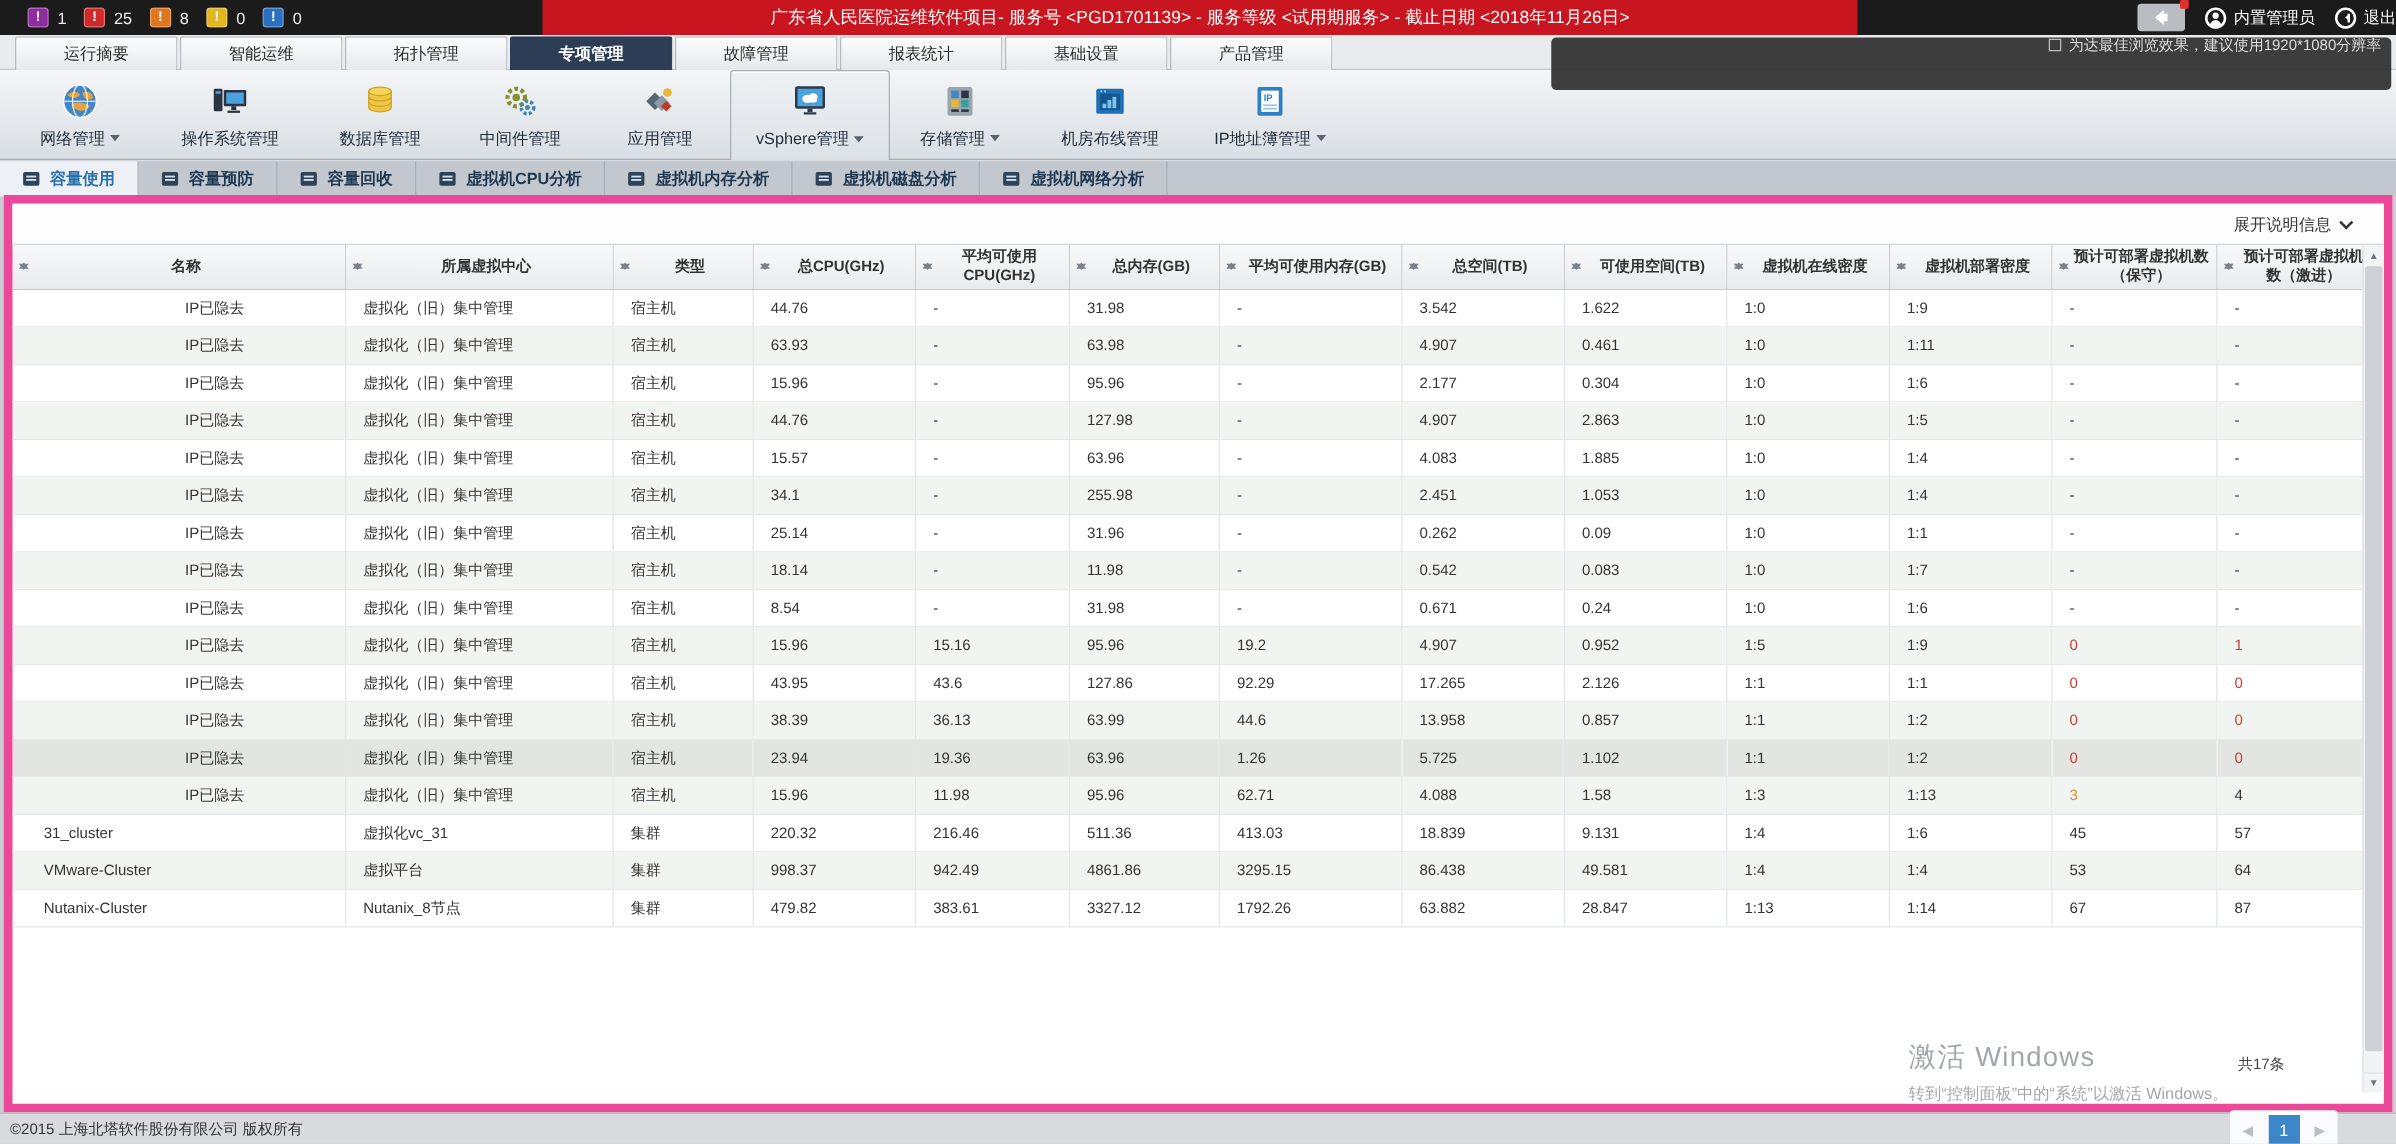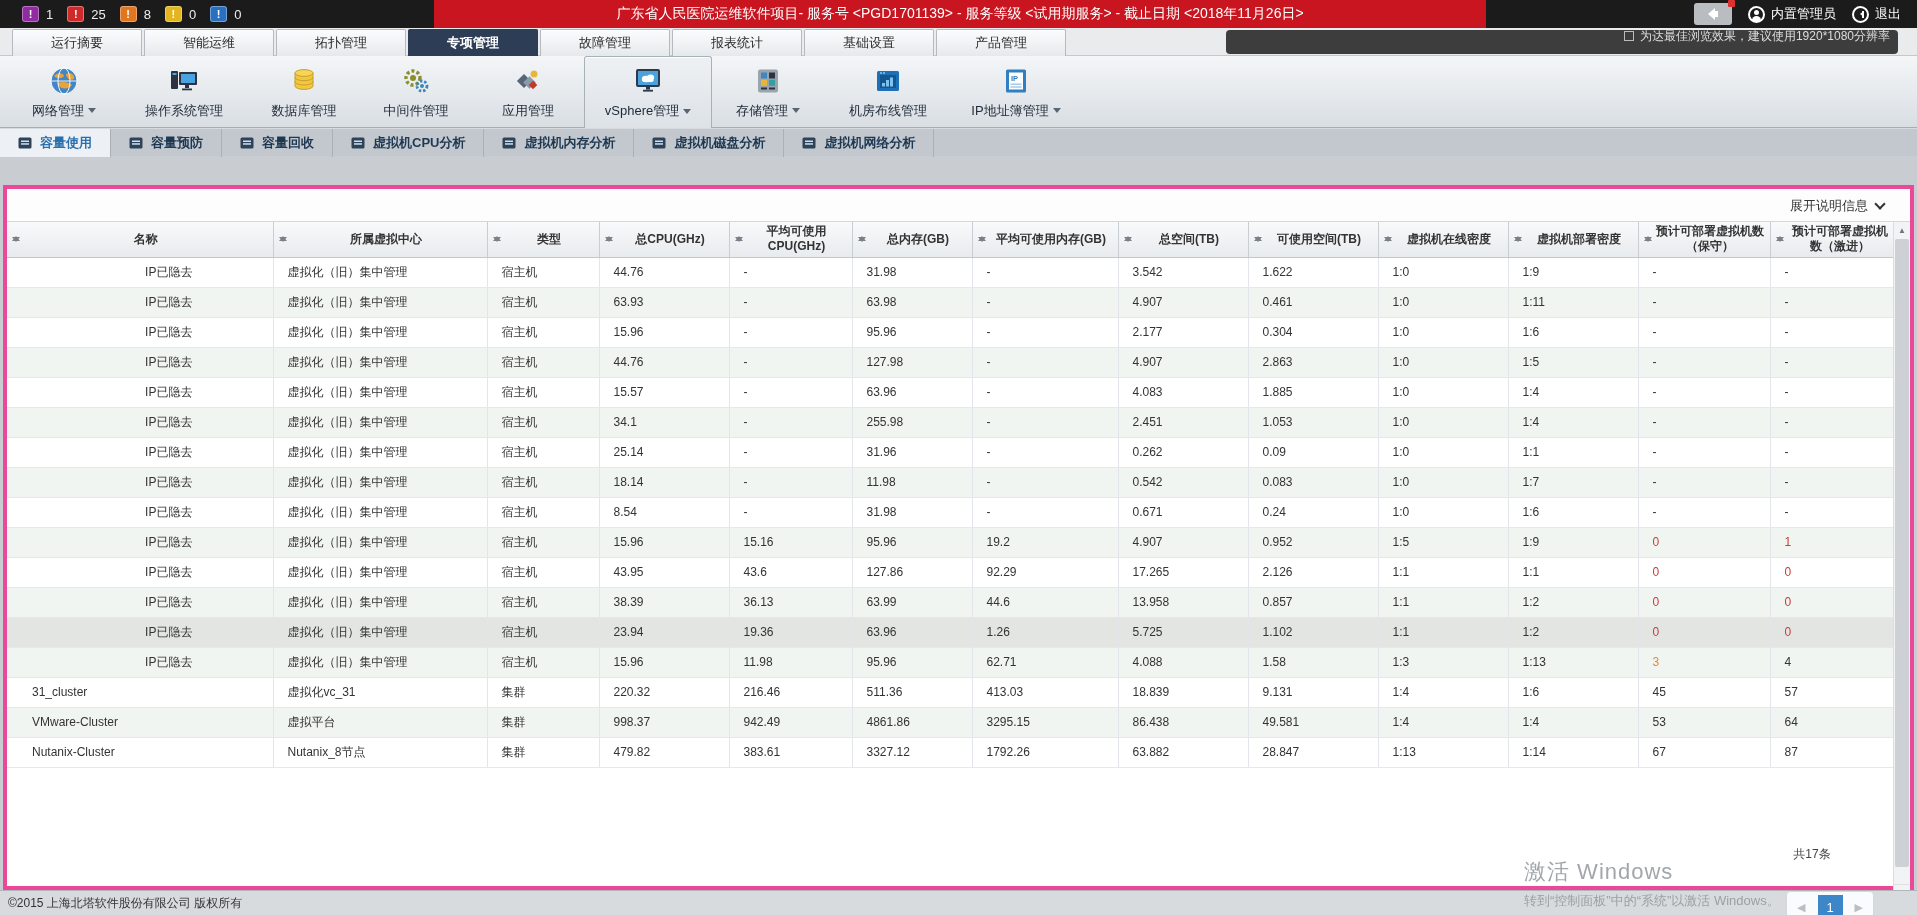--- a/index.html
+++ b/index.html
@@ -6,36 +6,36 @@
   html,body { width:1917px; height:915px; overflow:hidden; font-family:"Liberation Sans","DejaVu Sans",sans-serif; background:#c9ccd0; }
   body { position:relative; font-size:12px; color:#333; }
 
   
   .topbar { position:absolute; top:0; left:0; width:100%; height:28px; background:#1b1b1b; display:flex; align-items:center; z-index:20; }
   .alert-group { display:flex; align-items:center; gap:14px; padding-left:22px; }
   .alert { display:flex; align-items:center; gap:7px; cursor:pointer; }
   .alert-ico { width:17px; height:16px; border-radius:3px; color:#fff; font-weight:bold; font-size:11px; display:flex; align-items:center; justify-content:center; border:1px solid rgba(255,255,255,.35); }
   .alert-count { color:#eee; font-size:13px; }
   .banner { position:absolute; left:434px; width:1052px; height:28px; background:#c8151f; color:#fff; font-size:14px; display:flex; align-items:center; justify-content:center; white-space:nowrap; }
-  .top-right { position:absolute; right:16px; display:flex; align-items:center; gap:16px; color:#fff; font-size:13px;padding-left:22px; }
+  .top-right { position:absolute; right:0; display:flex; align-items:center; gap:16px; color:#fff; font-size:13px;padding-left:22px; }
   .speaker-btn { position:relative; width:38px; height:22px; background:#b9bdc2; border-radius:3px; display:flex; align-items:center; justify-content:center; cursor:pointer; }
   .spk { position:relative; width:14px; height:12px; }
   .spk .spk-box { position:absolute; right:2px; top:3px; width:5px; height:6px; background:#fff; }
   .spk .spk-cone { position:absolute; right:5px; top:0; width:0; height:0; border:6px solid transparent; border-right:7px solid #fff; }
   .spk-badge { position:absolute; top:-3px; right:-3px; width:7px; height:7px; background:#e03030; border-radius:1px; }
   .tr-item { display:flex; align-items:center; gap:6px; cursor:pointer; }
   .usr-ico { position:relative; width:17px; height:17px; border:2px solid #fff; border-radius:50%; }
   .usr-ico::before { content:""; position:absolute; left:4px; top:2px; width:5px; height:5px; border-radius:50%; background:#fff; }
   .usr-ico::after { content:""; position:absolute; left:2px; top:8px; width:9px; height:5px; border-radius:5px 5px 0 0; background:#fff; }
   .out-ico { position:relative; width:17px; height:17px; border:2px solid #fff; border-radius:50%; }
   .out-ico::before { content:""; position:absolute; left:3px; top:3.5px; width:0; height:0; border:3px solid transparent; border-right:4px solid #fff; }
   .out-ico::after { content:""; position:absolute; right:3px; top:3px; width:2px; height:7px; background:#fff; }
 
   
-  .toast { position:absolute; top:30px; right:19px; width:672px; height:24px; background:rgba(42,42,42,.9); border-radius:4px; z-index:60; color:#f2f2f2; overflow:hidden; cursor:pointer;margin-left:16px; }
+  .toast { position:absolute; top:30px; right:4px; width:672px; height:42px; background:rgba(42,42,42,.9); border-radius:4px; z-index:60; color:#f2f2f2; overflow:hidden; cursor:pointer;margin-left:16px; }
   .toast-line1 { height:15px; font-size:12px; text-align:right; padding-right:8px; margin-top:-2px; color:#ddd; white-space:nowrap; overflow:hidden; }
   .toast-chk { display:inline-block; width:10px; height:10px; border:1px solid #bbb; margin-right:6px; vertical-align:-1px; }
   .toast-line2 { display:flex; align-items:center; gap:12px; padding-left:24px; font-size:13.5px; height:22px; }
   .bell { position:relative; width:14px; height:12px; background:#f0a030; border-radius:7px 7px 1px 1px; flex:0 0 auto; }
   .bell::after { content:""; position:absolute; bottom:-3px; left:5px; width:4px; height:3px; border-radius:50%; background:#f0a030; }
 
   
   .navbar { position:absolute; top:28px; left:0; width:100%; height:28px; background:#e9ebed; border-bottom:1px solid #c3c8cd; }
   .nav-tabs { display:flex; padding-left:12px; height:28px; align-items:flex-end; }
   .navtab { height:27px; line-height:26px; padding:0 38px; margin-right:2px; font-size:13px; color:#2b2b2b; background:linear-gradient(#fbfcfd,#e6e9ec); border:1px solid #b5bac0; border-bottom:none; border-radius:2px 2px 0 0; cursor:pointer; white-space:nowrap; }
@@ -51,21 +51,21 @@
   .rlabel { font-size:13px; color:#1e2a38; white-space:nowrap; display:flex; align-items:center; gap:4px; }
   .caret { width:0; height:0; border:4px solid transparent; border-top:5px solid #5a6572; margin-top:4px; }
 
   
   .subtabs { position:absolute; top:128px; left:0; width:100%; height:28px; background:#c2c8cd; border-top:1px solid #d7dbdf; display:flex; }
   .subtab { height:28px; display:flex; align-items:center; gap:8px; padding:0 18px; border-right:1px solid #a9b0b7; font-size:13px; font-weight:bold; color:#1f3852; cursor:pointer; white-space:nowrap; }
   .subtab.active { background:#edf1f5; color:#2a6fae; }
   .sicon svg { width:14px; height:14px; display:block; }
 
   
-  .content { position:absolute; top:156px; left:3px; right:3px; bottom:25px; background:#fff; border:4px solid #ec4899;margin-top:29px; }
+  .content { position:absolute; top:156px; left:3px; right:3px; bottom:25px; background:#fff; border:7px solid #ec4899; }
   .info-strip { height:33px; border-bottom:1px solid #d4d8dc; background:#fdfdfe; position:relative; }
   .expand-info { position:absolute; right:26px; top:0; height:33px; display:flex; align-items:center; gap:8px; font-size:13px; color:#333; cursor:pointer; }
   .chev { width:8px; height:8px; border-right:2px solid #333; border-bottom:2px solid #333; transform:rotate(45deg); margin-top:-4px; }
 
   
   .table-zone { position:relative; }
   table { border-collapse:collapse; table-layout:fixed; width:1891px; }
   thead th { height:35px; background:linear-gradient(#f8f9fa,#e8ebee); border-right:1px solid #c9ced4; border-bottom:1px solid #c2c7cd; font-size:12px; font-weight:bold; color:#333; position:relative; text-align:center; padding:2px 4px 2px 16px; line-height:1.25; cursor:pointer; }
   .sort { position:absolute; left:5px; top:50%; margin-top:-7px; width:8px; height:14px; }
   .sort::before { content:""; position:absolute; top:0; left:0; border:4px solid transparent; border-bottom:5px solid #79828c; }

